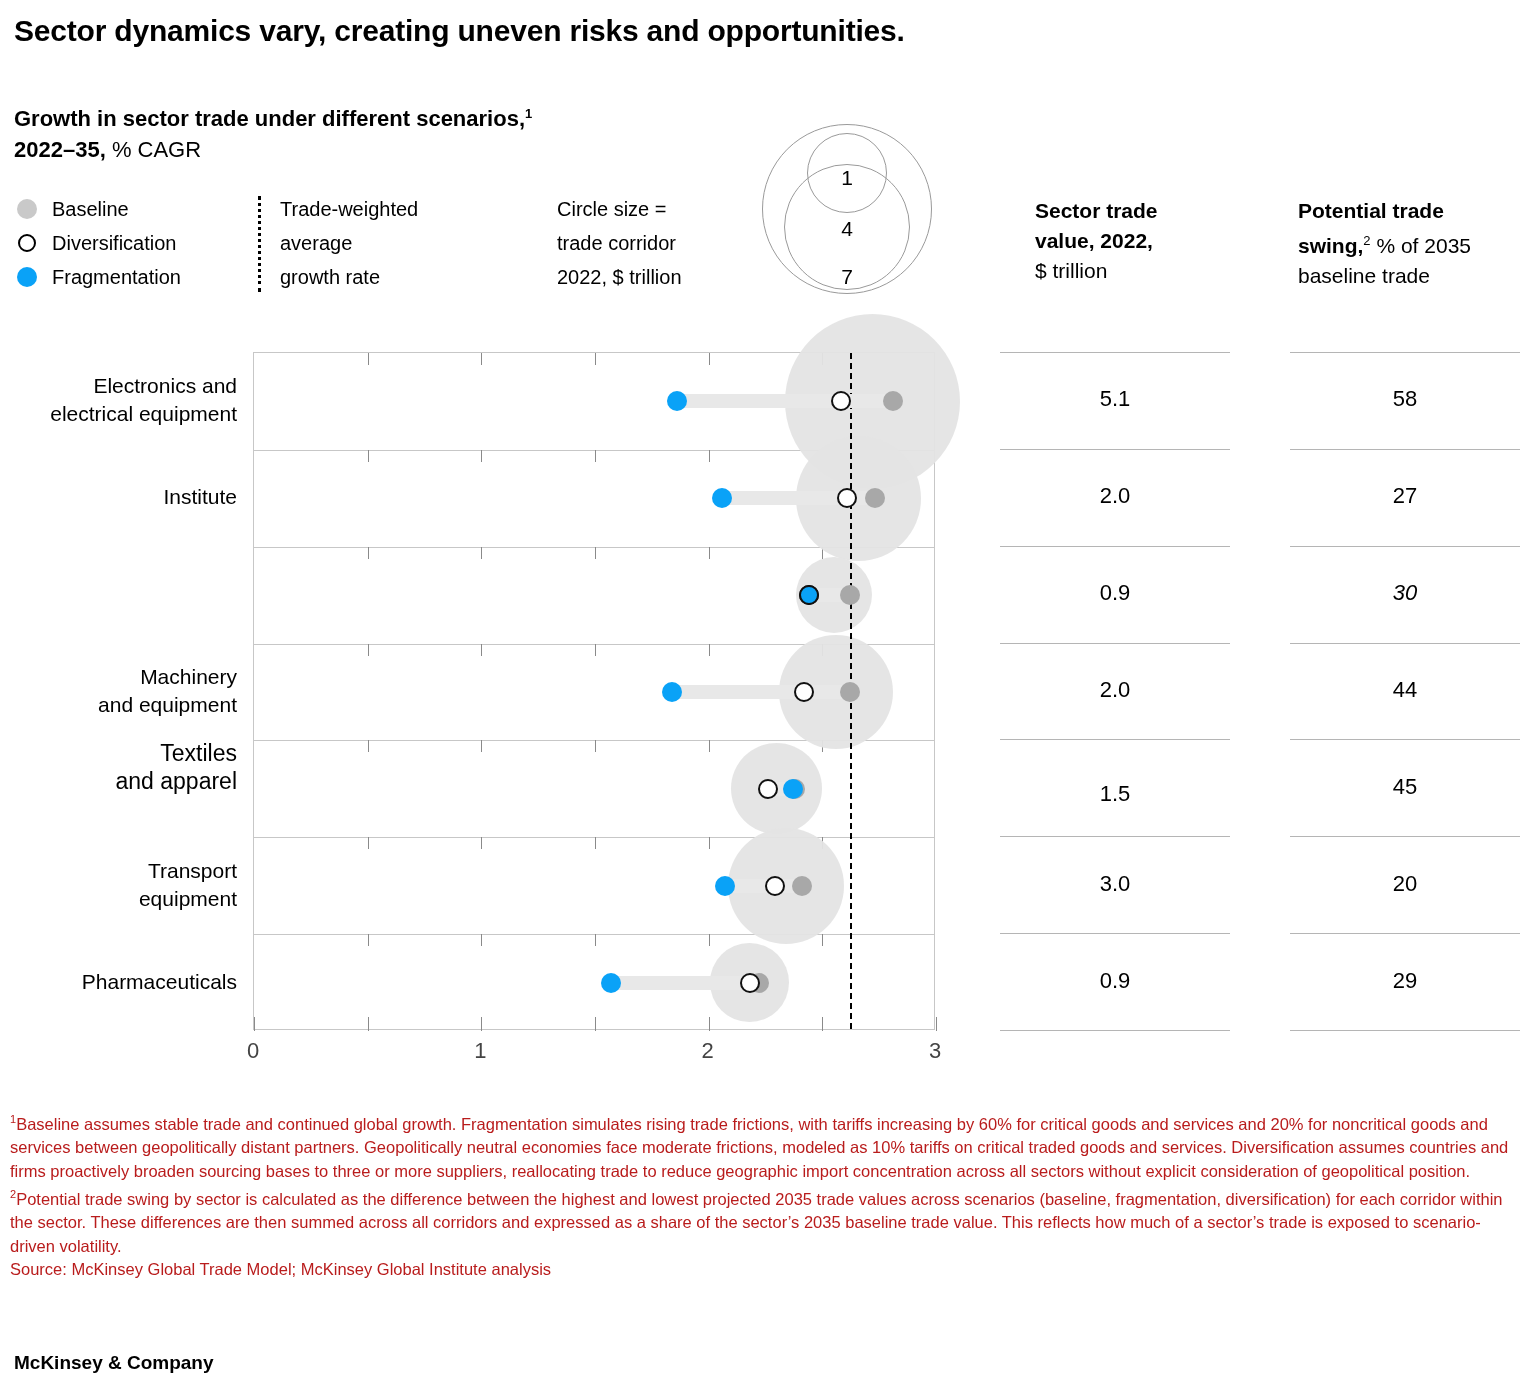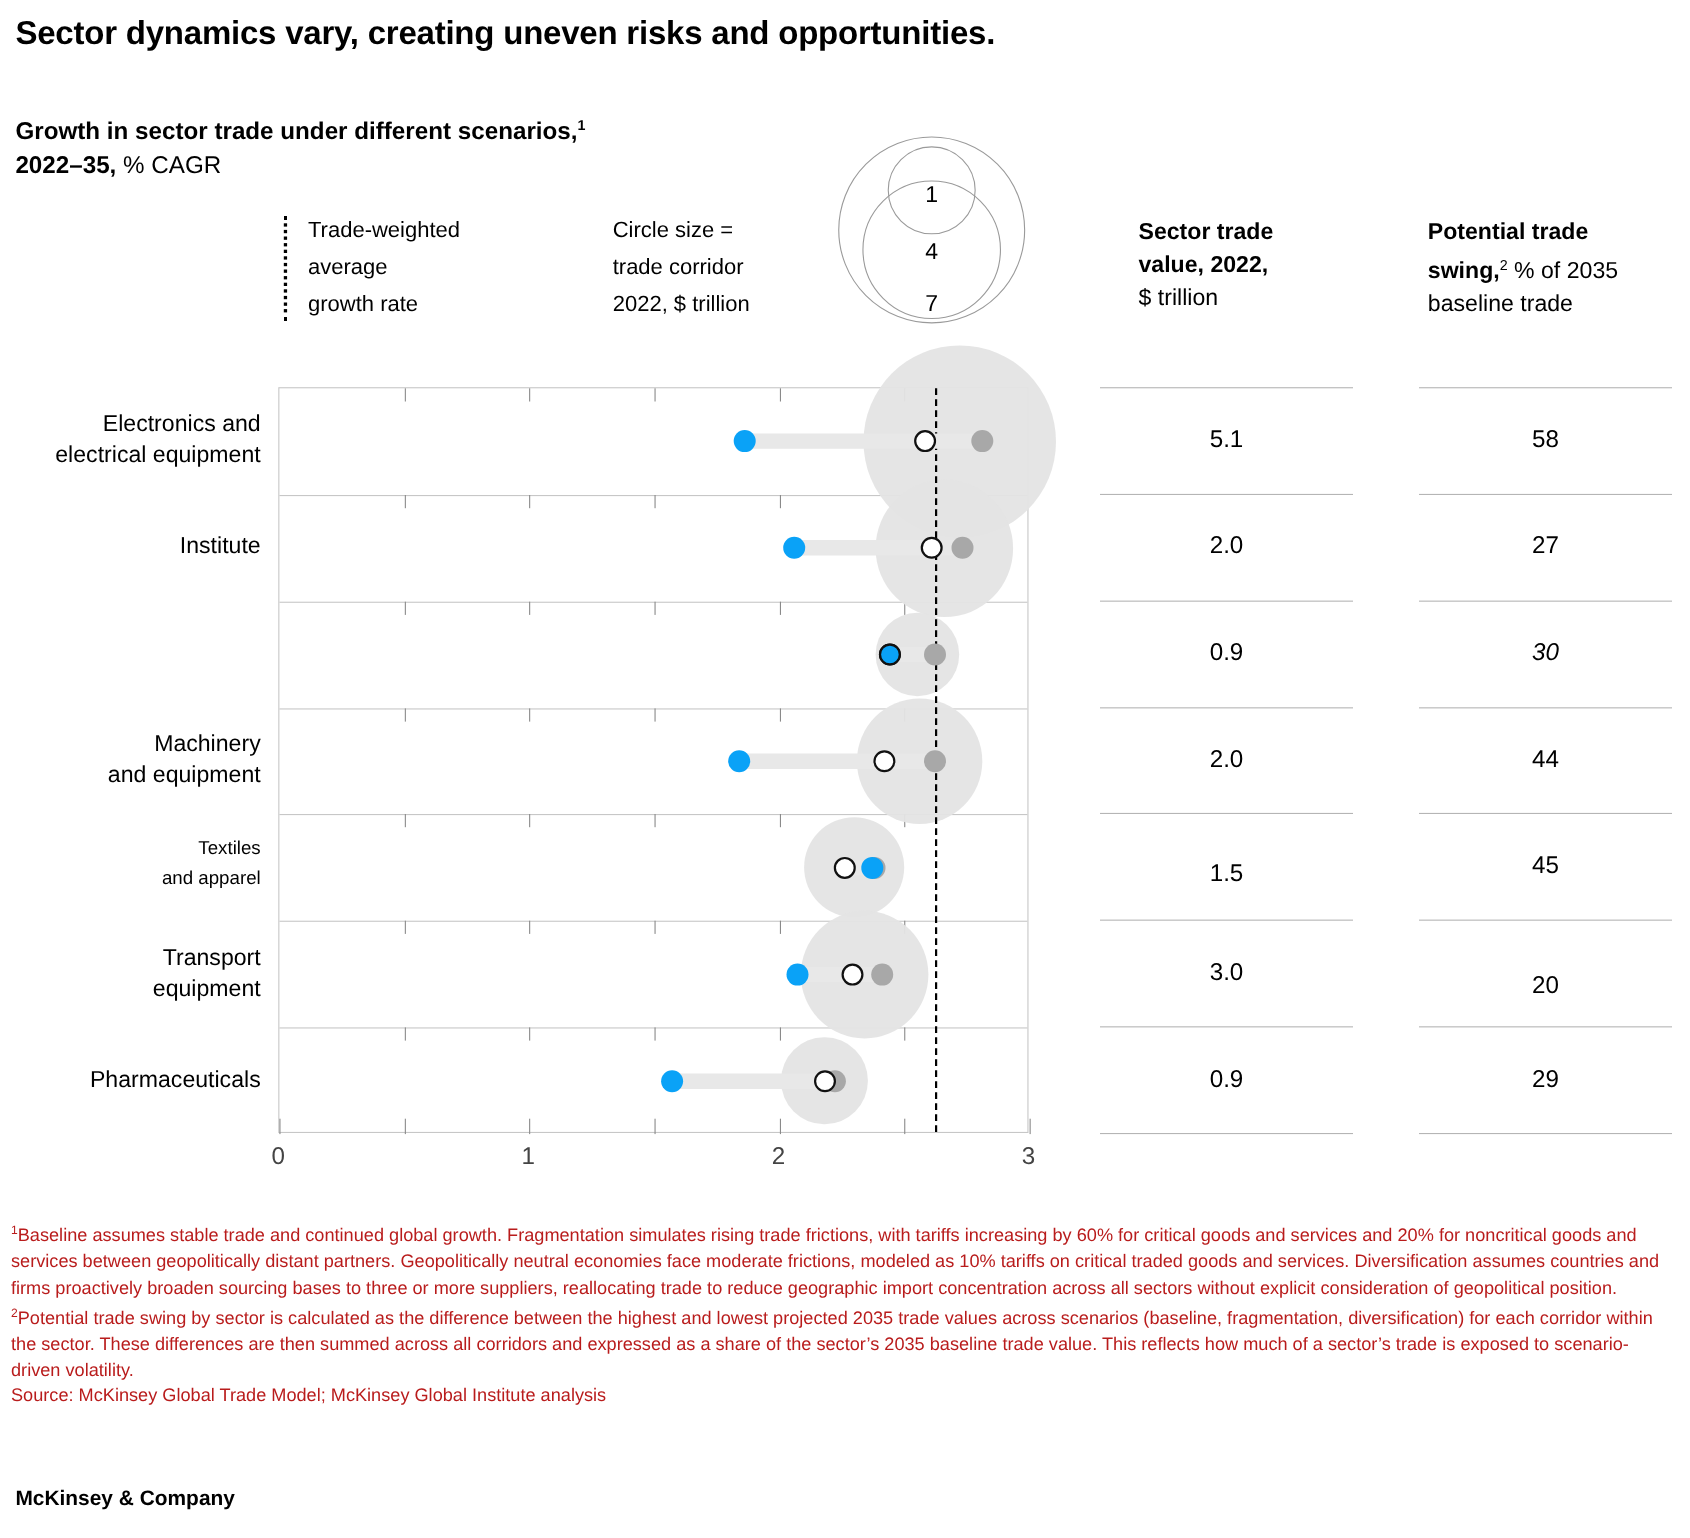--- a/index.html
+++ b/index.html
@@ -148,20 +148,40 @@
 
 <div id="page">
 
   <div class="title">Sector dynamics vary, creating uneven risks and opportunities.</div>
 
   <div class="subtitle">
     <span class="b">Growth in sector trade under different scenarios,</span><sup>1</sup><br>
     <span class="b">2022–35,</span><span> % CAGR</span>
   </div>
 
+  <div class="legend">
+    <div class="legend-row">
+      <span class="legend-mark">
+          <span class="dot-grey"></span>
+        </span>
+      <span>Baseline</span>
+    </div>
+    <div class="legend-row">
+      <span class="legend-mark">
+          <span class="dot-open"></span>
+        </span>
+      <span>Diversification</span>
+    </div>
+    <div class="legend-row">
+      <span class="legend-mark">
+          <span class="dot-blue"></span>
+        </span>
+      <span>Fragmentation</span>
+    </div>
+  </div>
 
   <div class="dotted-sep"></div>
 
   <div class="legend-note">
     <div>Trade-weighted</div>
     <div>average</div>
     <div>growth rate</div>
   </div>
 
   <div class="circle-note">
@@ -283,21 +303,21 @@
   <div class="footnotes">
     <p><sup>1</sup><span>Baseline assumes stable trade and continued global growth. Fragmentation simulates rising trade frictions, with tariffs increasing by 60% for critical goods and services and 20% for noncritical goods and services between geopolitically distant partners. Geopolitically neutral economies face moderate frictions, modeled as 10% tariffs on critical traded goods and services. Diversification assumes countries and firms proactively broaden sourcing bases to three or more suppliers, reallocating trade to reduce geographic import concentration across all sectors without explicit consideration of geopolitical position.</span></p>
     <p><sup>2</sup><span>Potential trade swing by sector is calculated as the difference between the highest and lowest projected 2035 trade values across scenarios (baseline, fragmentation, diversification) for each corridor within the sector. These differences are then summed across all corridors and expressed as a share of the sector’s 2035 baseline trade value. This reflects how much of a sector’s trade is exposed to scenario-driven volatility.</span></p>
     <p class="source">Source: McKinsey Global Trade Model; McKinsey Global Institute analysis</p>
   </div>
 
   <div class="brand">McKinsey &amp; Company</div>
 <div style="position: absolute; width: 230px; left: 7px; text-align: right; font-size: 21px; line-height: 28px; top: 372.429px;"><span>Electronics and</span><br><span>electrical equipment</span></div>
     <div style="position: absolute; width: 230px; left: 7px; text-align: right; font-size: 21px; line-height: 28px; top: 483.286px;"><span>Institute</span></div>
     <div style="position: absolute; width: 230px; left: 7px; text-align: right; font-size: 21px; line-height: 28px; top: 663px;"><span>Machinery</span><br><span>and equipment</span></div>
-    <div style="position: absolute; width: 230px; left: 7px; text-align: right; font-size: 17px; line-height: 28px; top: 757px;"><span>Textiles</span><br><span>and apparel</span></div>
+    <div style="position: absolute; width: 230px; left: 7px; text-align: right; font-size: 23px; line-height: 28px; top: 739px;"><span>Textiles</span><br><span>and apparel</span></div>
     <div style="position: absolute; width: 230px; left: 7px; text-align: right; font-size: 21px; line-height: 28px; top: 856.714px;"><span>Transport</span><br><span>equipment</span></div>
     <div style="position: absolute; width: 230px; left: 7px; text-align: right; font-size: 21px; line-height: 28px; top: 967.571px;"><span>Pharmaceuticals</span></div>
     <div class="axis-num" style="left: 233px; top: 1038px;">0</div>
     <div class="axis-num" style="left: 460.333px; top: 1038px;">1</div>
     <div class="axis-num" style="left: 687.667px; top: 1038px;">2</div>
     <div class="axis-num" style="left: 915px; top: 1038px;">3</div>
     <div class="colrule" style="left: 1000px; top: 352px;"></div>
     <div class="valcell" style="left: 1000px; top: 386.429px;">5.1</div>
     <div class="colrule" style="left: 1000px; top: 448.857px;"></div>
     <div class="valcell" style="left: 1000px; top: 483.286px;">2.0</div>
@@ -316,17 +336,17 @@
     <div class="valcell" style="left: 1290px; top: 386.429px;">58</div>
     <div class="colrule" style="left: 1290px; top: 448.857px;"></div>
     <div class="valcell" style="left: 1290px; top: 483.286px;">27</div>
     <div class="colrule" style="left: 1290px; top: 545.714px;"></div>
     <div class="valcell" style="left: 1290px; top: 580.143px; font-style: italic;">30</div>
     <div class="colrule" style="left: 1290px; top: 642.571px;"></div>
     <div class="valcell" style="left: 1290px; top: 677px;">44</div>
     <div class="colrule" style="left: 1290px; top: 739.429px;"></div>
     <div class="valcell" style="left: 1290px; top: 773.857px;">45</div>
     <div class="colrule" style="left: 1290px; top: 836.286px;"></div>
-    <div class="valcell" style="left: 1290px; top: 870.714px; margin-top: 12px;">20</div>
+    <div class="valcell" style="left: 1290px; top: 870.714px;">20</div>
     <div class="colrule" style="left: 1290px; top: 933.143px;"></div>
     <div class="valcell" style="left: 1290px; top: 967.571px;">29</div>
     <div class="colrule" style="left: 1290px; top: 1030px;"></div>
   </div>
 
 </body></html>

